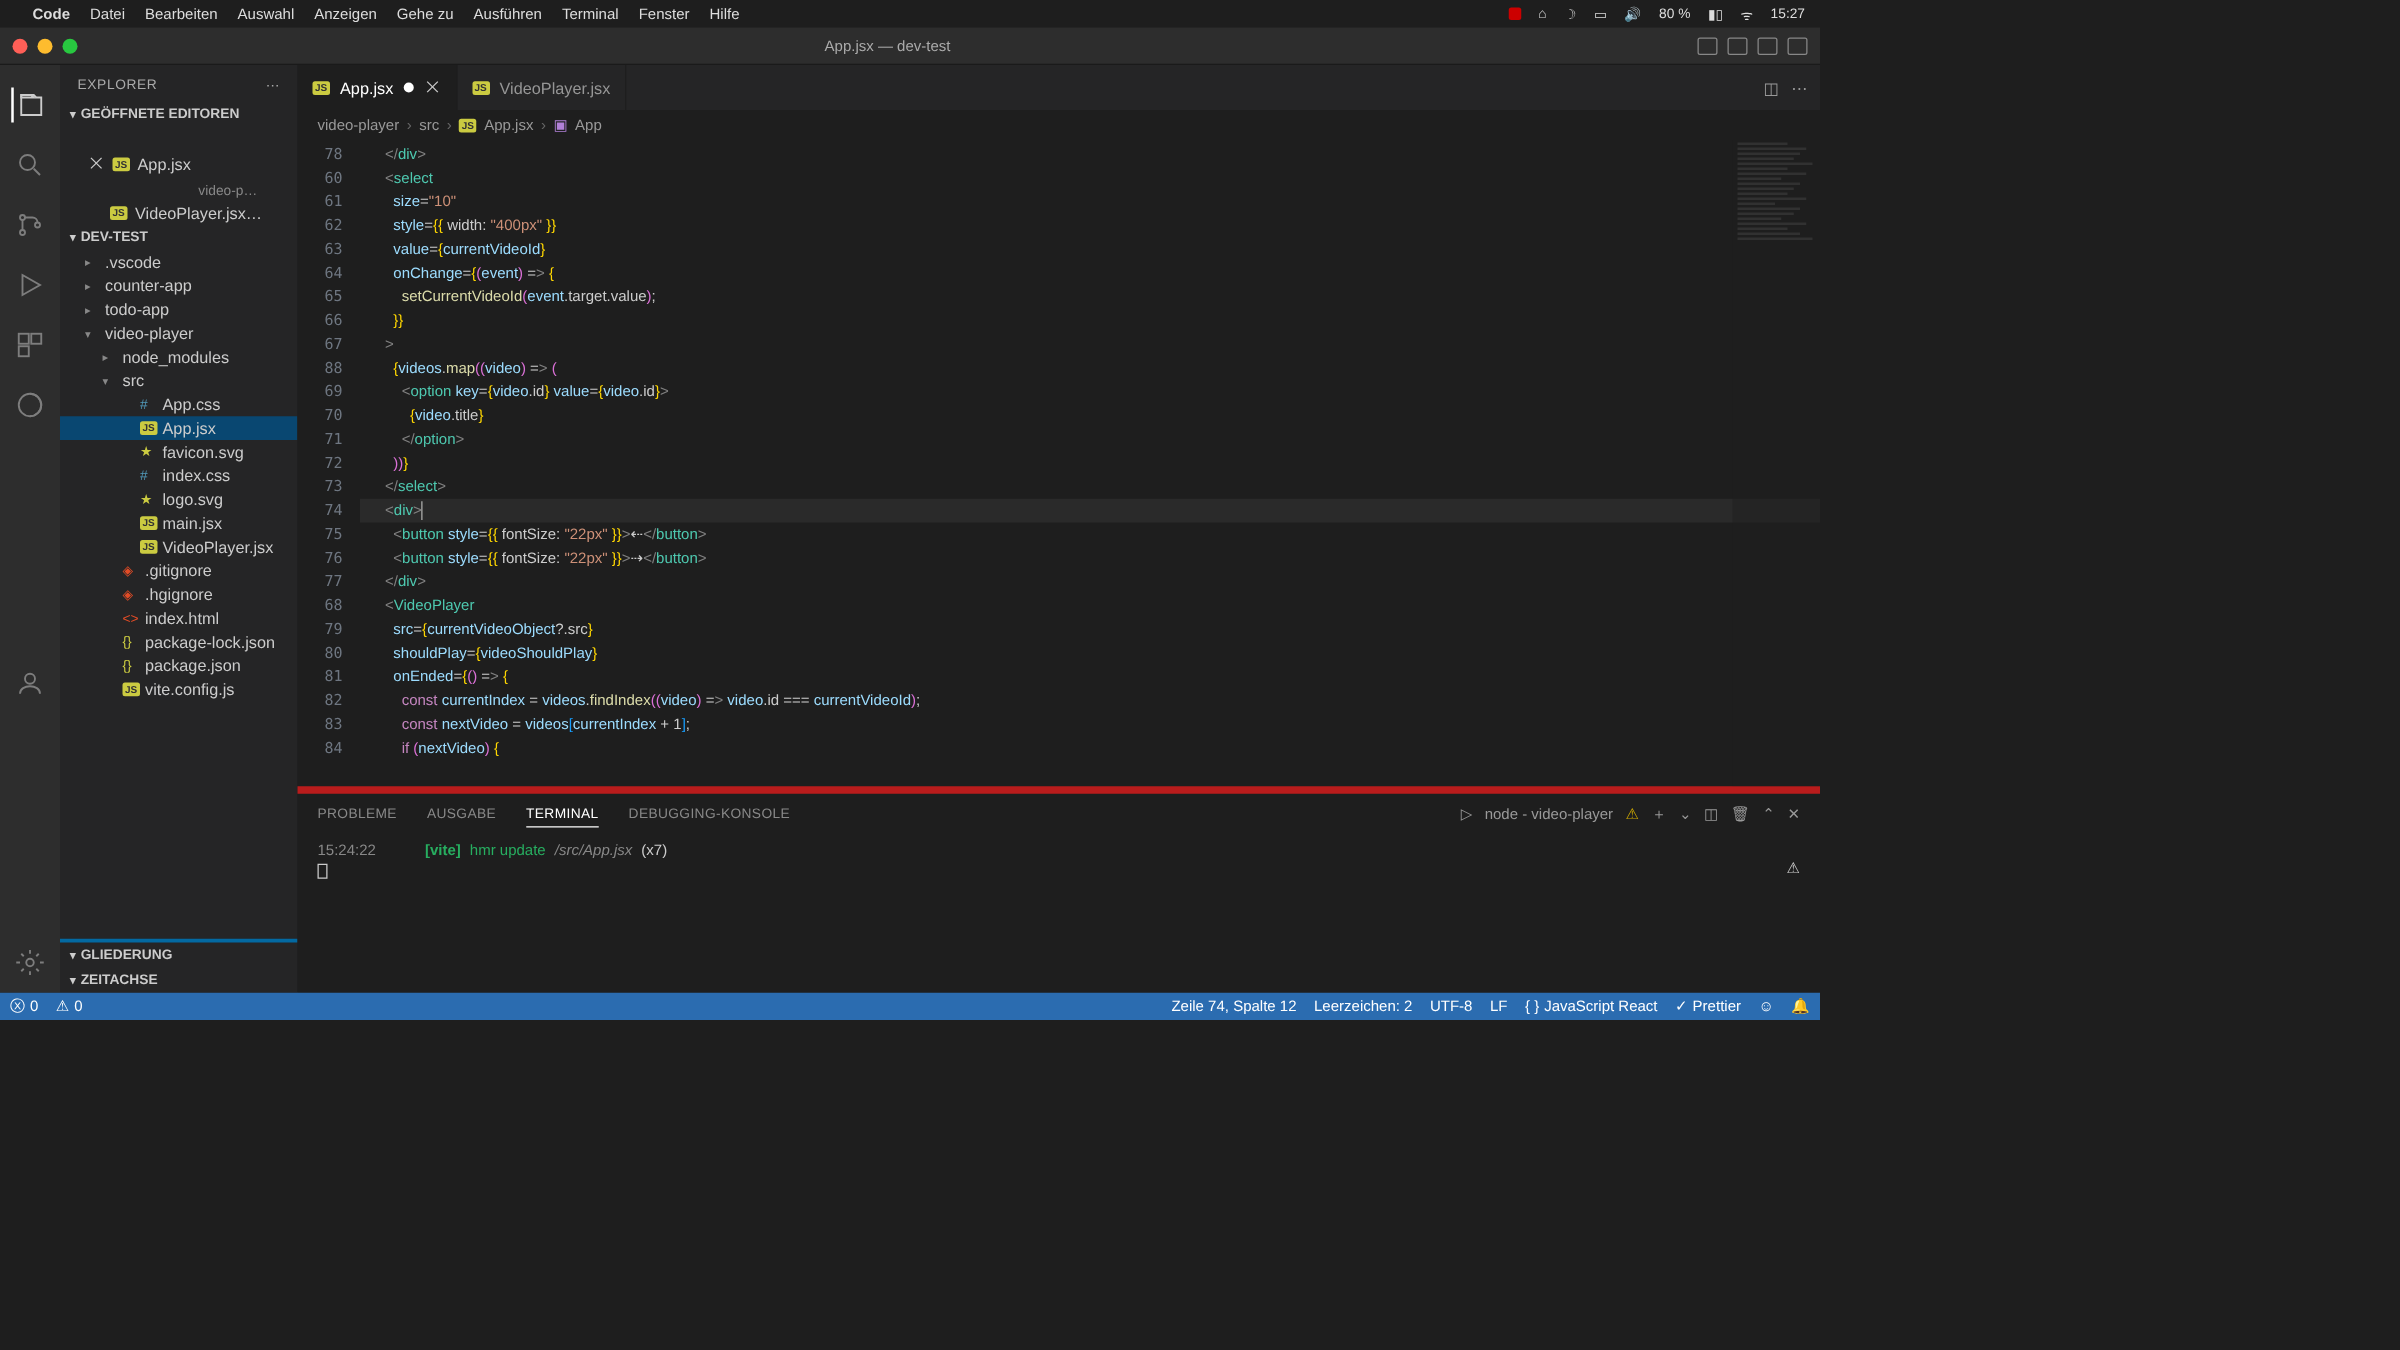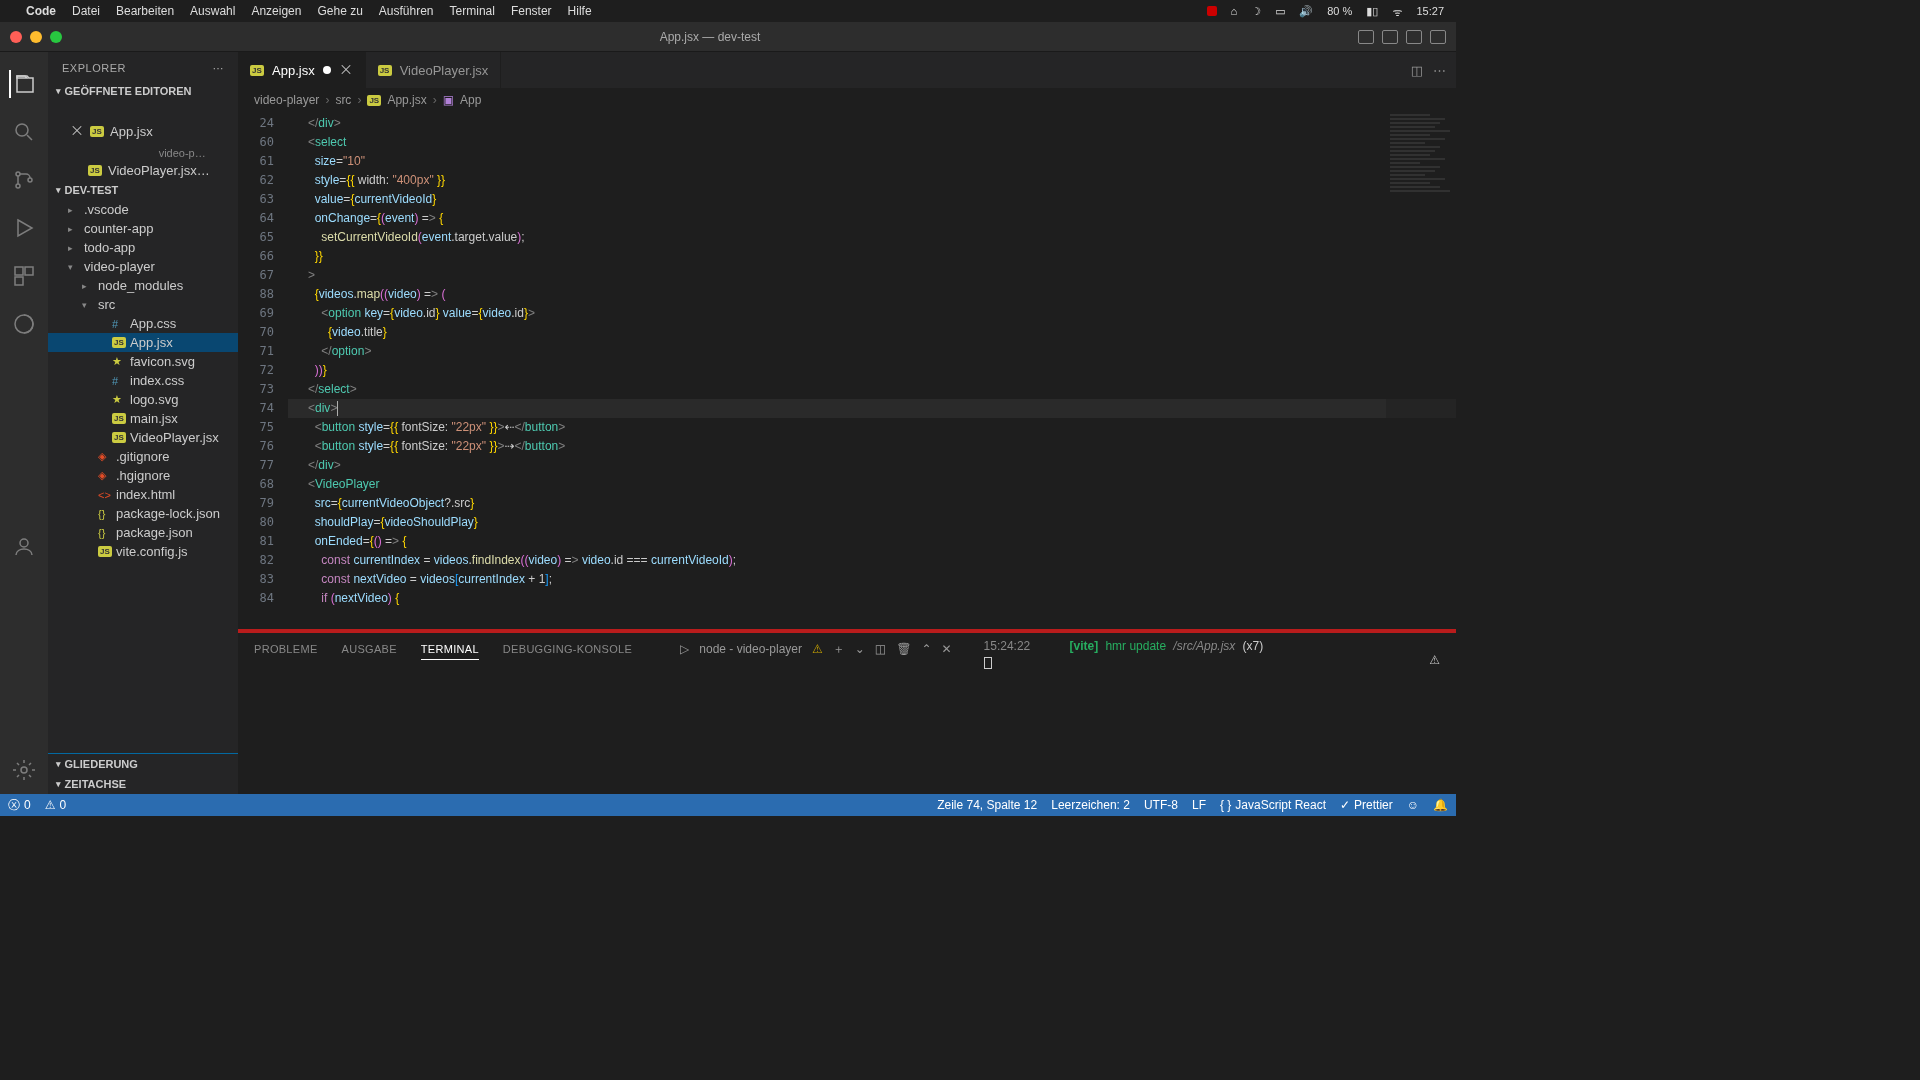--- a/index.html
+++ b/index.html
@@ -85,21 +85,21 @@
 .tk-br2 { color: #da70d6; }
 .tk-br3 { color: #179fff; }
 .tk-fn { color: #dcdcaa; }
 .tk-var { color: #9cdcfe; }
 .tk-kw { color: #c586c0; }
 
 .minimap { position: absolute; right: 0; top: 0; width: 70px; height: 100%; background: #1e1e1e; opacity: 0.5; }
 .minimap .chunk { background: #444; margin: 2px 4px; height: 2px; }
 
 
-.panel { height: 165px; border-top: 4px solid #b91c1c; display: flex; }
+.panel { height: 165px; border-top: 6px solid #b91c1c; display: flex; flex-direction: column; }
 .panel-tabs { height: 32px; display: flex; align-items: center; padding: 0 16px; gap: 24px; font-size: 11px; color: #888; }
 .panel-tabs .pt { cursor: pointer; padding: 4px 0; letter-spacing: 0.3px; }
 .panel-tabs .pt.active { color: #fff; border-bottom: 1px solid #fff; }
 .panel-tabs .spacer { flex: 1; }
 .panel-tabs .right { display: flex; align-items: center; gap: 10px; color: #999; font-size: 12px; }
 .panel-body { flex: 1; padding: 6px 16px; font-family: Menlo, monospace; font-size: 12px; color: #ccc; }
 .panel-body .ts { color: #888; }
 .panel-body .vite { color: #27ae60; font-weight: 700; margin-left: 32px; }
 .panel-body .path { color: #888; font-style: italic; }
 .panel-body .prompt { display: inline-block; width: 8px; height: 12px; border: 1px solid #ccc; margin-top: 4px; }
@@ -314,21 +314,21 @@
           <span class="chev"></span>
           <span class="ficon json">{}</span>
           <span>package.json</span>
         </div>
         <div class="tree-item indent-2">
           <span class="chev"></span>
           <span class="ficon js">JS</span>
           <span>vite.config.js</span>
         </div>
       </div>
-    <div class="section-header" style="border-top:1px solid #0369a1">GLIEDERUNG</div>
+    <div class="section-header" style="border-top:3px solid #0369a1">GLIEDERUNG</div>
     <div class="section-header">ZEITACHSE</div>
   </div>
 
   <div class="editor-area">
     <div class="tabs">
       <div class="tab active modified">
         <span class="ficon js">JS</span>
         <span>App.jsx</span>
         <span class="dot"></span>
         <span><span class="close-x"></span></span>
@@ -349,21 +349,21 @@
       <span>src</span>
         <span class="sep">›</span>
       <span class="ficon js">JS</span>
       <span>App.jsx</span>
         <span class="sep">›</span>
       <span style="color:#b180d7">▣</span>
       <span>App</span>
     </div>
     <div class="code-wrap">
       <div class="gutter" id="gutter">
-          <div>24</div>
+          <div>78</div>
           <div>60</div>
           <div>61</div>
           <div>62</div>
           <div>63</div>
           <div>64</div>
           <div>65</div>
           <div>66</div>
           <div>67</div>
           <div>88</div>
           <div>69</div>

